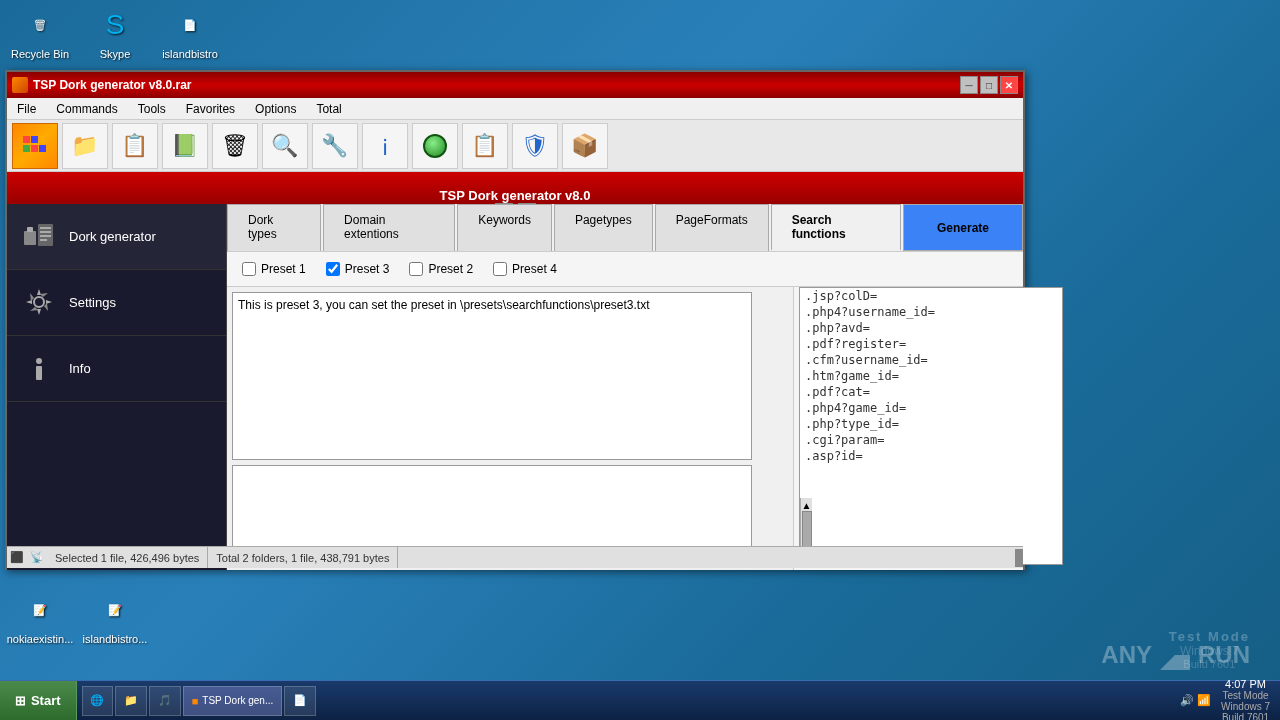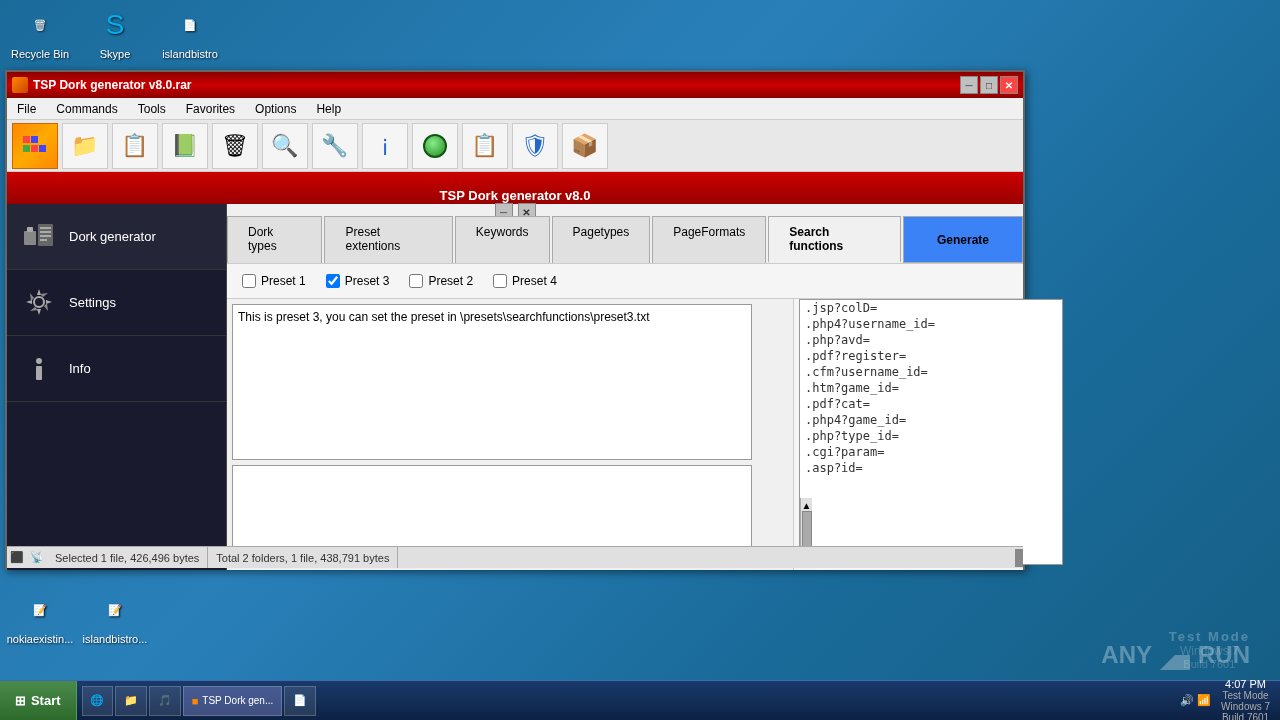--- a/index.html
+++ b/index.html
@@ -255,21 +255,20 @@
       justify-content: center;
       font-size: 22px;
     }
 
     
     .main-panel {
       flex: 1;
       display: flex;
       flex-direction: column;
       background: #f0f0f0;
-      margin-top: 12px;
     }
     .tab {
       padding: 8px 20px;
       cursor: pointer;
       border: 1px solid #aaa;
       border-bottom: none;
       background: #e0e0e0;
       font-size: 12px;
       margin-right: 2px;
     }
@@ -489,21 +488,21 @@
         <div class="win-btn" style="background:#ff4444;color:white;">✕</div>
       </div>
     </div>
 
     <div class="menu-bar">
       <div class="menu-item">File</div>
       <div class="menu-item">Commands</div>
       <div class="menu-item">Tools</div>
       <div class="menu-item">Favorites</div>
       <div class="menu-item">Options</div>
-      <div class="menu-item">Help</div>
+      <div class="menu-item">Total</div>
     </div>
 
     <div class="toolbar">
       <div class="toolbar-btn" style="background:linear-gradient(135deg,#ff8800 0%,#ffaa00 50%,#ff8800 100%);border:1px solid #cc6600;">
         <div class="toolbar-icon">
           <svg width="28" height="28" viewBox="0 0 28 28">
               <rect x="2" y="4" width="7" height="7" fill="#ff4444"></rect>
               <rect x="10" y="4" width="7" height="7" fill="#4444ff"></rect>
               <rect x="18" y="4" width="7" height="7" fill="#ffaa00"></rect>
               <rect x="2" y="13" width="7" height="7" fill="#44aa44"></rect>
@@ -591,21 +590,21 @@
           </div>
           <span>Info</span>
         </div>
       </div>
 
       <div class="main-panel">
 
         <div class="top-tabs-and-generate">
           <div class="tabs-section">
             <div class="tab">Dork types</div>
-            <div class="tab">Preset extentions</div>
+            <div class="tab">Domain extentions</div>
             <div class="tab">Keywords</div>
             <div class="tab">Pagetypes</div>
             <div class="tab">PageFormats</div>
             <div class="tab active">Search functions</div>
           </div>
           <div class="generate-tab">Generate</div>
         </div>
 
         <div class="preset-area">
           <div class="preset-item">

